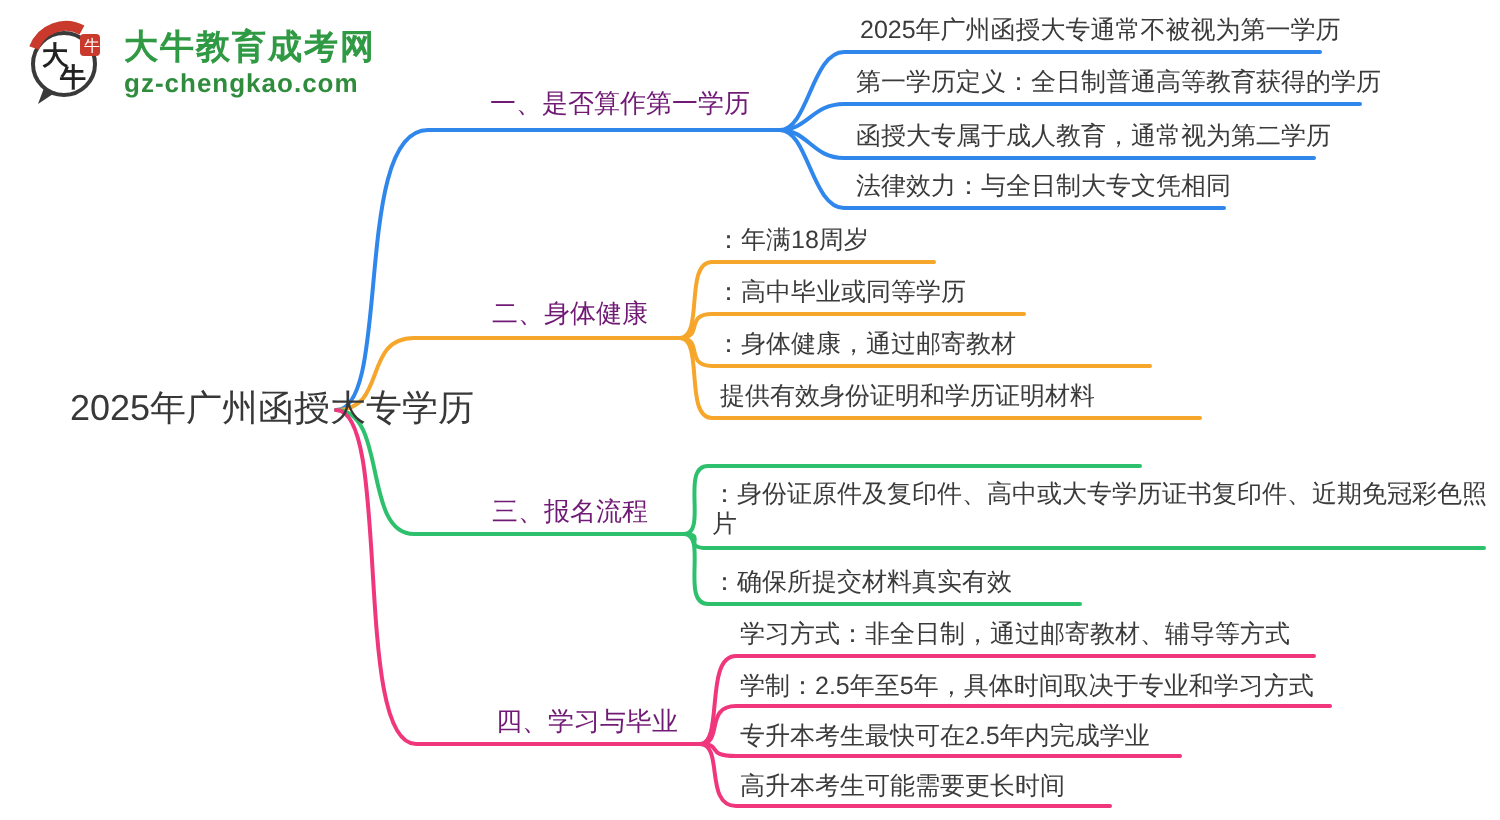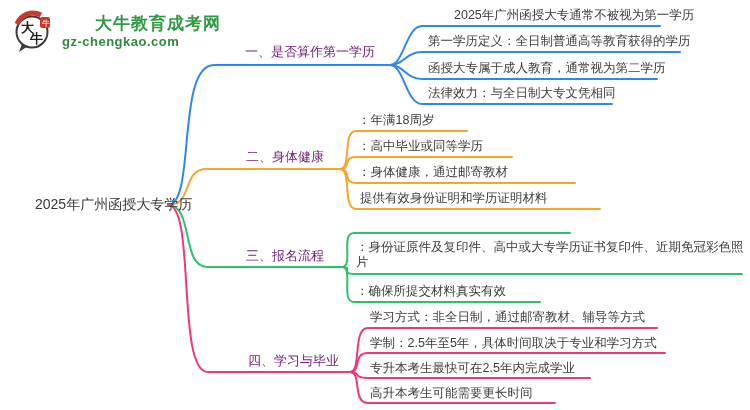--- a/index.html
+++ b/index.html
@@ -13,26 +13,26 @@
   svg.map{position:absolute;left:0;top:0;}
   svg.map path{fill:none;stroke-width:2;stroke-linecap:round;}
   .b1{stroke:var(--b1,#2f87ec);}
   .b2{stroke:var(--b2,#f5a62b);}
   .b3{stroke:var(--b3,#2ec16d);}
   .b4{stroke:var(--b4,#f0367c);}
   .topic{
     position:absolute;white-space:nowrap;line-height:15px;font-size:12.5px;
     color:#3b3b3b;
   }
-  .root-topic{font-size:14px;line-height:17px;color:#383838;}
+  .root-topic{font-size:18px;line-height:17px;color:#383838;}
   .branch-topic{font-size:13px;color:#701a75;}
   .leaf-wrap{white-space:pre-line;width:392px;}
   
   .logo{position:absolute;left:12px;top:9px;display:flex;align-items:center;gap:8px;cursor:pointer;}
-  .logo-text .t1{font-size:17px;font-weight:bold;color:#2f9a43;letter-spacing:1px;line-height:20px;margin-left:33px;}
+  .logo-text .t1{font-size:17px;font-weight:bold;color:#2f9a43;letter-spacing:1px;line-height:20px;}
   .logo-text .t2{font-size:13px;font-weight:bold;color:#2f8c3c;letter-spacing:0.5px;line-height:16px;}
 </style>
 </head>
 <body>
 
 <div id="stage">
 
   <svg class="map" width="750" height="410" viewBox="0 0 750 410">
 
     <g>
@@ -83,21 +83,21 @@
     </div>
   </div>
 
   <div class="topic root-topic" style="left:35px;top:196px;">2025年广州函授大专学历</div>
 
   <div class="topic branch-topic" style="left:245px;top:44px;">一、是否算作第一学历</div>
   <div class="topic branch-topic" style="left:246px;top:149px;">二、身体健康</div>
   <div class="topic branch-topic" style="left:246px;top:248px;">三、报名流程</div>
   <div class="topic branch-topic" style="left:248px;top:353px;">四、学习与毕业</div>
 
-  <div class="topic" style="left:430px;top:8px;margin-left:24px;">2025年广州函授大专通常不被视为第一学历</div>
+  <div class="topic" style="left:430px;top:8px;">2025年广州函授大专通常不被视为第一学历</div>
   <div class="topic" style="left:428px;top:61px;">函授大专属于成人教育，通常视为第二学历</div>
   <div class="topic" style="left:428px;top:34px;">第一学历定义：全日制普通高等教育获得的学历</div>
   <div class="topic" style="left:428px;top:86px;">法律效力：与全日制大专文凭相同</div>
 
   <div class="topic" style="left:358px;top:113px;">：年满18周岁</div>
   <div class="topic" style="left:358px;top:139px;">：高中毕业或同等学历</div>
   <div class="topic" style="left:358px;top:165px;">：身体健康，通过邮寄教材</div>
   <div class="topic" style="left:360px;top:191px;">提供有效身份证明和学历证明材料</div>
 
   <div class="topic leaf-wrap" style="left:356px;top:240px;">：身份证原件及复印件、高中或大专学历证书复印件、近期免冠彩色照

